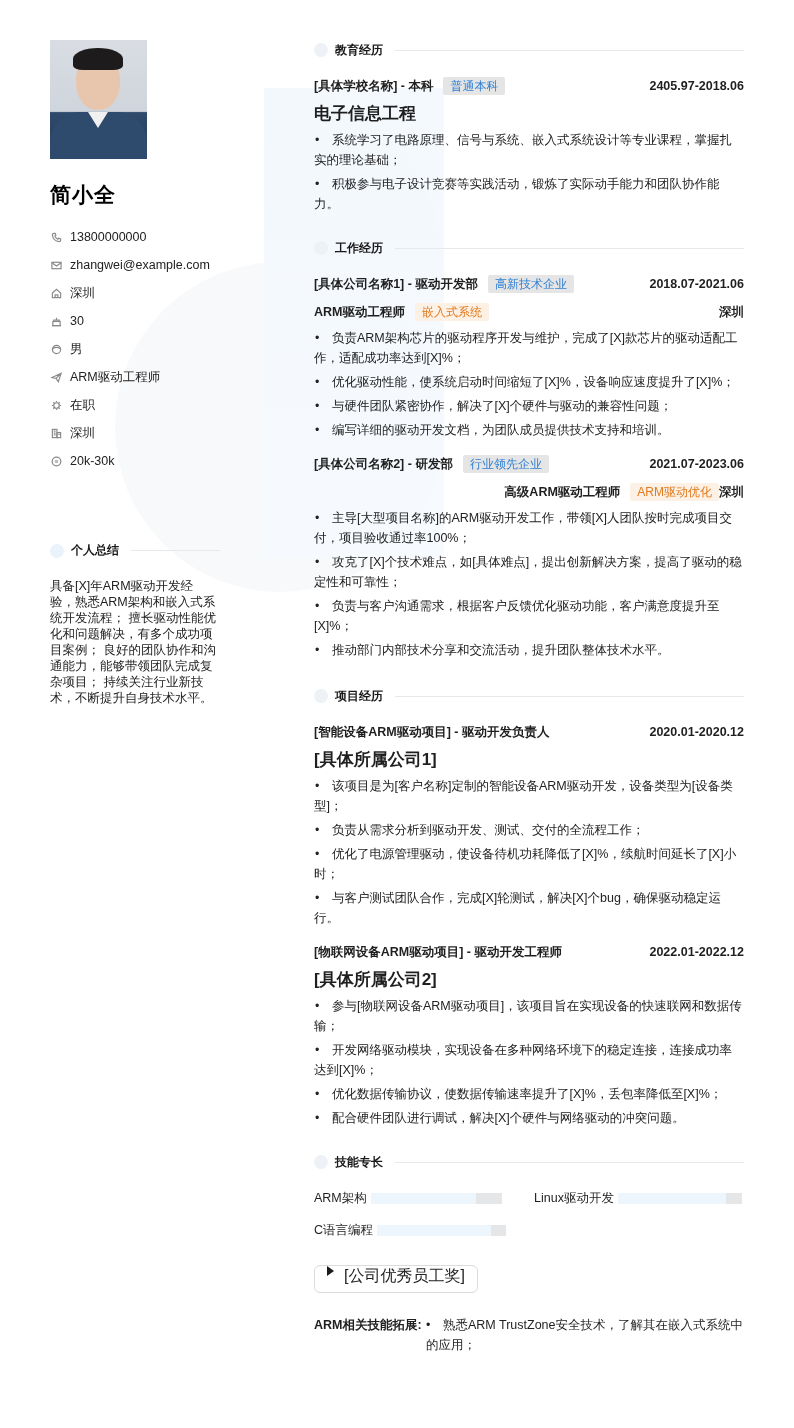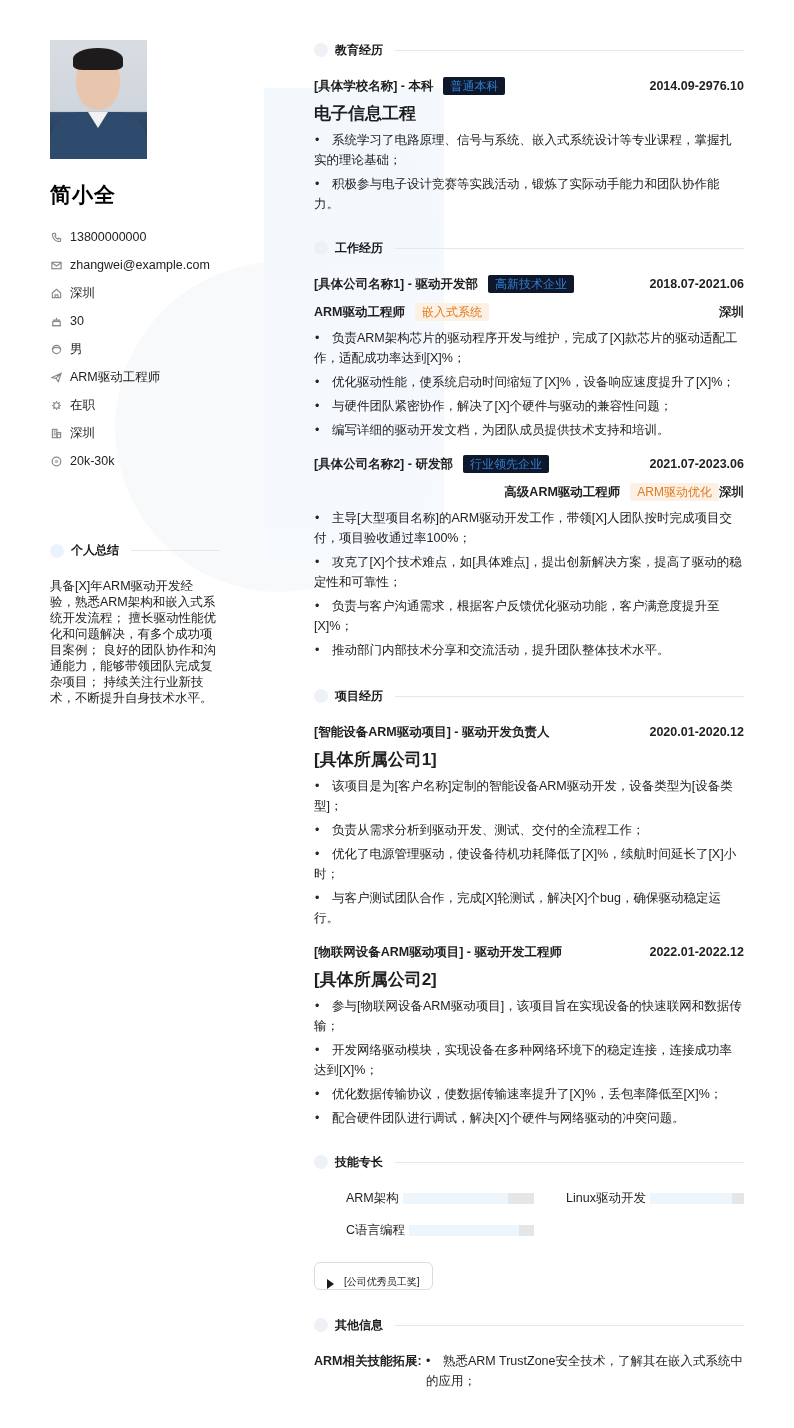--- a/index.html
+++ b/index.html
@@ -34,38 +34,38 @@
   .sec-head { display: flex; align-items: center; height: 20px; margin-bottom: 16px; }
   .sec-dot { width: 14px; height: 14px; border-radius: 50%; background: #eef2f6; margin-right: 7px; margin-left: 0px; }
   .sec-label { font-size: 12px; font-weight: 700; color: #1a1a1a; white-space: nowrap; }
   .sec-line { flex: 1; height: 1px; background: #e6e8eb; margin-left: 12px; }
 
   .row { display: flex; align-items: center; justify-content: space-between; height: 20px; font-size: 12.5px; }
   .row .l { display: flex; align-items: center; font-weight: 700; color: #1f1f1f; }
   .row .r { font-weight: 700; color: #1f1f1f; }
   .row .r.loc { font-weight: 700; }
   .tag { display: inline-block; font-weight: 400; font-size: 12px; padding: 1px 7px; margin-left: 10px; line-height: 16px; border-radius: 2px; }
-  .tag.blue { background: #0f172a; color: #2f7fd3; }
+  .tag.blue { background: #e5e5e5; color: #2f7fd3; }
   .tag.orange { background: #fdf1e6; color: #e17a1c; }
   .sub { font-size: 17px; font-weight: 700; height: 20px; line-height: 20px; margin-top: 8px; }
 
   ul.bullets { list-style: none; margin-top: 6px; }
   ul.bullets li { font-size: 12.5px; line-height: 20px; color: #222; margin-bottom: 4px; text-indent: 0; }
   ul.bullets li .b { display: inline-block; width: 18px; text-align: left; padding-left: 1px; }
 
   .entry { margin-bottom: 10px; }
   .section { margin-bottom: 22px; }
 
   .skills { display: grid; grid-template-columns: 220px 210px; row-gap: 12px; }
   .skill { display: flex; align-items: center; height: 20px; font-size: 12.5px; color: #1f1f1f; }
-  .skill .lbl { margin-right: 4px; white-space: nowrap; margin-left: 32px; }
+  .skill .lbl { margin-right: 4px; white-space: nowrap; }
   .skill .bar { height: 11px; background: #e5e6e8; position: relative; }
   .skill .bar .fill { position: absolute; left: 0; top: 0; bottom: 0; background: #eef6fd; }
 
-  .award { display: inline-flex; align-items: flex-end; border: 1px solid #dcdcdc; border-radius: 6px; padding: 0 12px 0 12px; height: 28px; font-size: 10px; color: #222; }
+  .award { display: inline-flex; align-items: flex-start; border: 1px solid #dcdcdc; border-radius: 6px; padding: 0 12px 0 12px; height: 28px; font-size: 16px; color: #222; }
   .award .tri { width: 0; height: 0; border-top: 5px solid transparent; border-bottom: 5px solid transparent; border-left: 7px solid #1a1a1a; margin-right: 10px; }
 
   .other { display: flex; font-size: 12.5px; line-height: 20px; }
   .other .k { font-weight: 700; white-space: nowrap; width: 112px; }
   .other ul { list-style: none; flex: 1; }
   .other li { margin-bottom: 4px; }
   .other li .b { display: inline-block; width: 17px; }
 </style>
 </head>
 <body>
@@ -183,21 +183,21 @@
         <span class="sec-dot"></span>
         <span class="sec-label">教育经历</span>
         <span class="sec-line"></span>
       </div>
       <div class="entry">
         <div class="row">
           <div class="l">
               <span>[具体学校名称] - 本科</span>
               <span class="tag blue">普通本科</span>
             </div>
-          <div class="r">2014.09-2976.10</div>
+          <div class="r">2405.97-2018.06</div>
         </div>
         <div class="sub">电子信息工程</div>
         <ul class="bullets">
           <li><span class="b">•</span><span>系统学习了电路原理、信号与系统、嵌入式系统设计等专业课程，掌握扎实的理论基础；</span></li>
           <li><span class="b">•</span><span>积极参与电子设计竞赛等实践活动，锻炼了实际动手能力和团队协作能力。</span></li>
         </ul>
       </div>
     </div>
 
     <div class="section" style="margin-top:24px;">
@@ -323,25 +323,20 @@
     </div>
 
     <div class="section" style="margin-top:22px;">
       <div class="award">
         <span class="tri"></span>
         <span>[公司优秀员工奖]</span>
       </div>
     </div>
 
     <div class="section" style="margin-top:22px;">
-      <div class="sec-head">
-        <span class="sec-dot"></span>
-        <span class="sec-label">其他信息</span>
-        <span class="sec-line"></span>
-      </div>
       <div class="other">
         <div class="k">ARM相关技能拓展:</div>
         <ul>
           <li><span class="b">•</span><span>熟悉ARM TrustZone安全技术，了解其在嵌入式系统中的应用；</span></li>
 
         </ul>
       </div>
     </div>
 
   </div>

